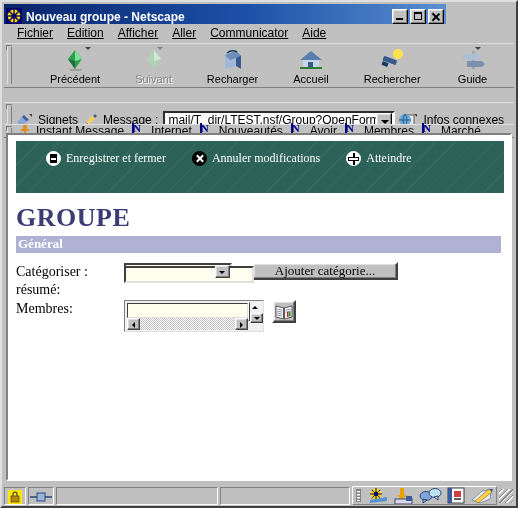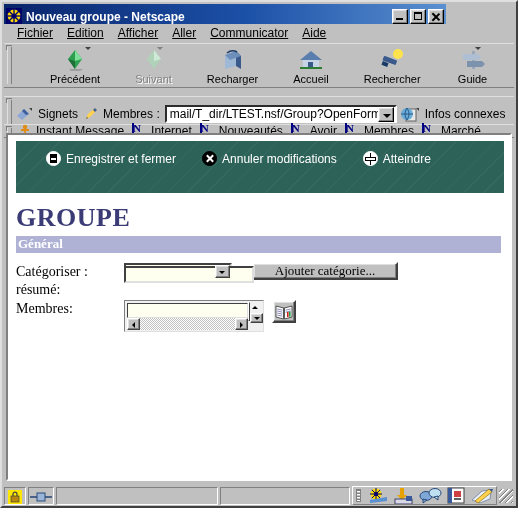--- a/index.html
+++ b/index.html
@@ -168,21 +168,21 @@
   #nlogo .nglyph {
     position: absolute; left: 0; right: 0; top: 3px;
     text-align: center;
     font-family: "Liberation Serif", serif;
     font-size: 25px;
     font-weight: bold;
     color: #ffffff;
     line-height: 26px;
   }
 
-  #toolbar-loc { top: 94px; height: 36px; }
+  #toolbar-loc { top: 100px; height: 36px; }
   .loc-lbl { font-size: 12px; color: #000; margin: 0 5px 0 3px; white-space: nowrap; }
   #urlbox {
     flex: 1 1 auto;
     height: 18px;
     background: #ffffff;
     border: 2px inset #c0c0c0;
     border-color: #808080 #ffffff #ffffff #808080;
     display: flex;
     align-items: center;
     box-sizing: border-box;
@@ -274,20 +274,21 @@
     padding-top: 10px;
     box-sizing: border-box;
     margin-bottom: 12px;
   }
   .act {
     display: flex; align-items: center;
     color: #ffffff;
     font-size: 12px;
     margin-left: 26px;
     white-space: nowrap;
+    font-family: Liberation Serif, serif;
   }
   .act:first-child { margin-left: 30px; }
   .act .aico {
     width: 15px; height: 15px;
     border-radius: 50%;
     background: #ffffff;
     margin-right: 5px;
     flex: 0 0 auto;
     position: relative;
     border: 1px solid #ffffff;
@@ -697,21 +698,21 @@
       </svg>
     </span>
     <span class="loc-lbl">Signets</span>
     <span class="pico" style="width:16px;height:16px;margin-right:1px">
       <svg width="16" height="16" viewBox="0 0 16 16">
         <polygon points="3,13 5,8 12,2 14,4 7,11" fill="#ffd24d"></polygon>
         <polygon points="12,2 14,4 12,6 10,4" fill="#3f5f9c"></polygon>
         <polygon points="3,13 5,12 4,11" fill="#404040"></polygon>
       </svg>
     </span>
-    <span class="loc-lbl">Membres :</span>
+    <span class="loc-lbl">Message :</span>
     <span id="urlbox">
       <span class="urltext" title="Adresse">mail/T_dir/LTEST.nsf/Group?OpenForm</span>
       <span class="ddbtn"></span>
     </span>
     <span class="pico" style="width:20px;height:17px;margin-right:2px">
       <svg width="20" height="17" viewBox="0 0 20 17">
         <rect x="6" y="3" width="10" height="12" fill="#e8e8e8" stroke="#606060"></rect>
         <circle cx="7" cy="8" r="6" fill="#5fa8d8" opacity=".9"></circle>
         <path d="M1 8 H13 M7 2 q4 6 0 12 M7 2 q-4 6 0 12" stroke="#1a4a78" fill="none" stroke-width=".8"></path>
         <polygon points="16,2 19,2 19,5" fill="#404040"></polygon>

